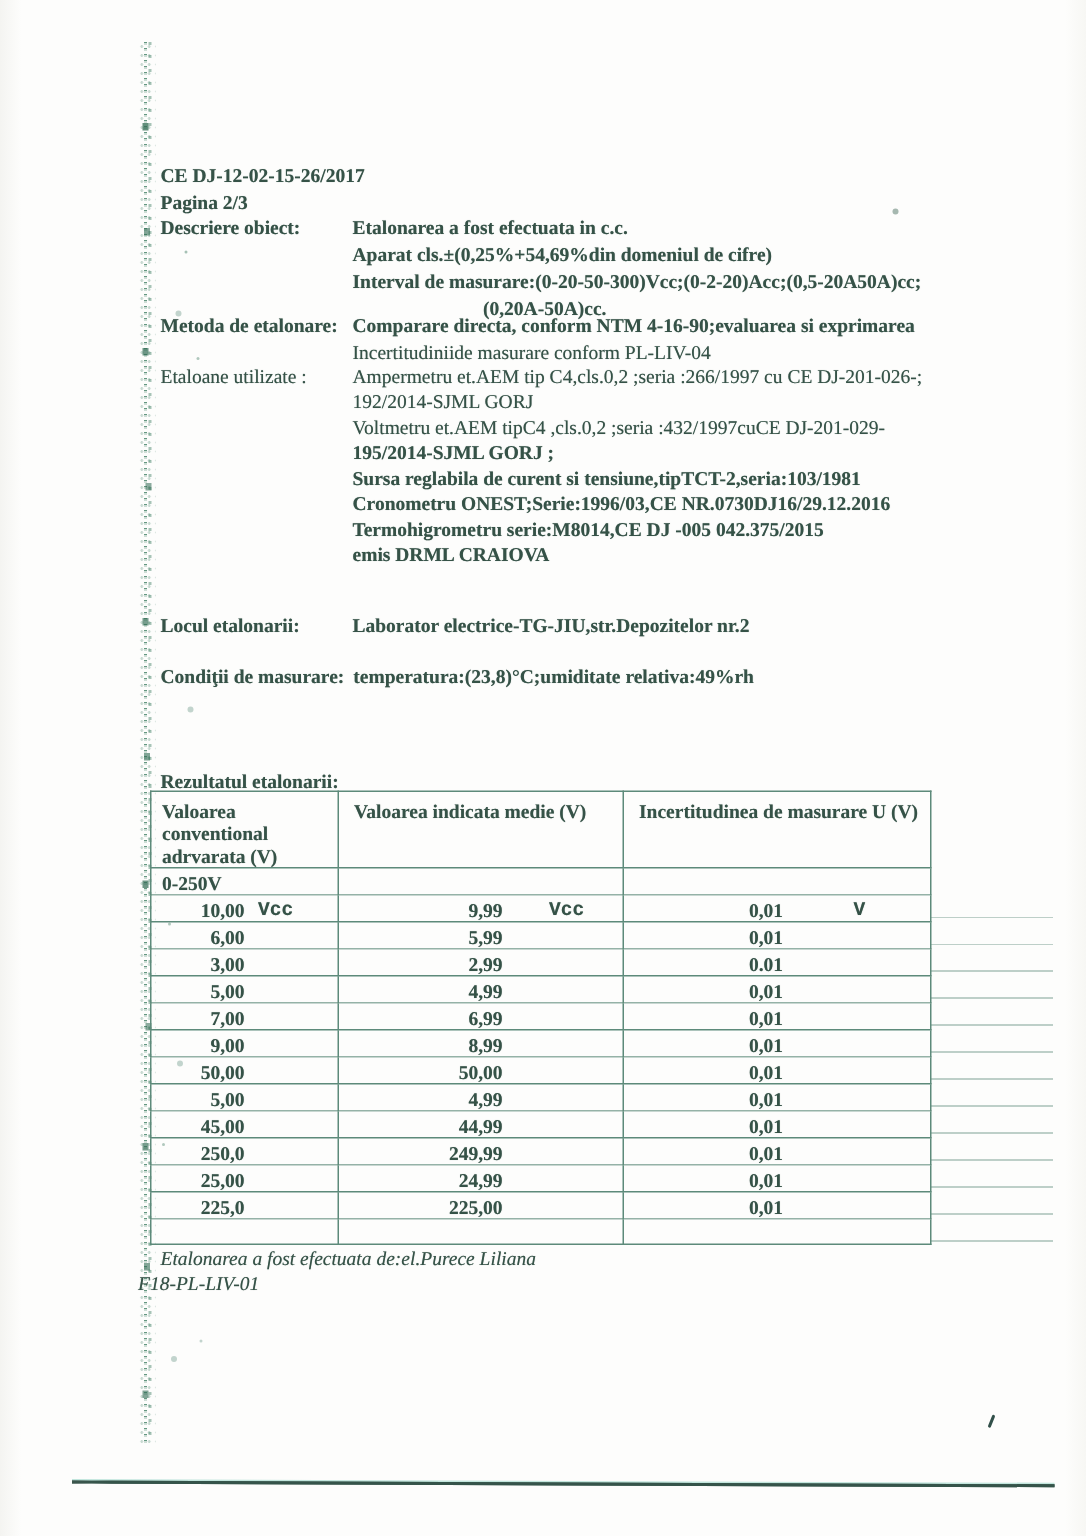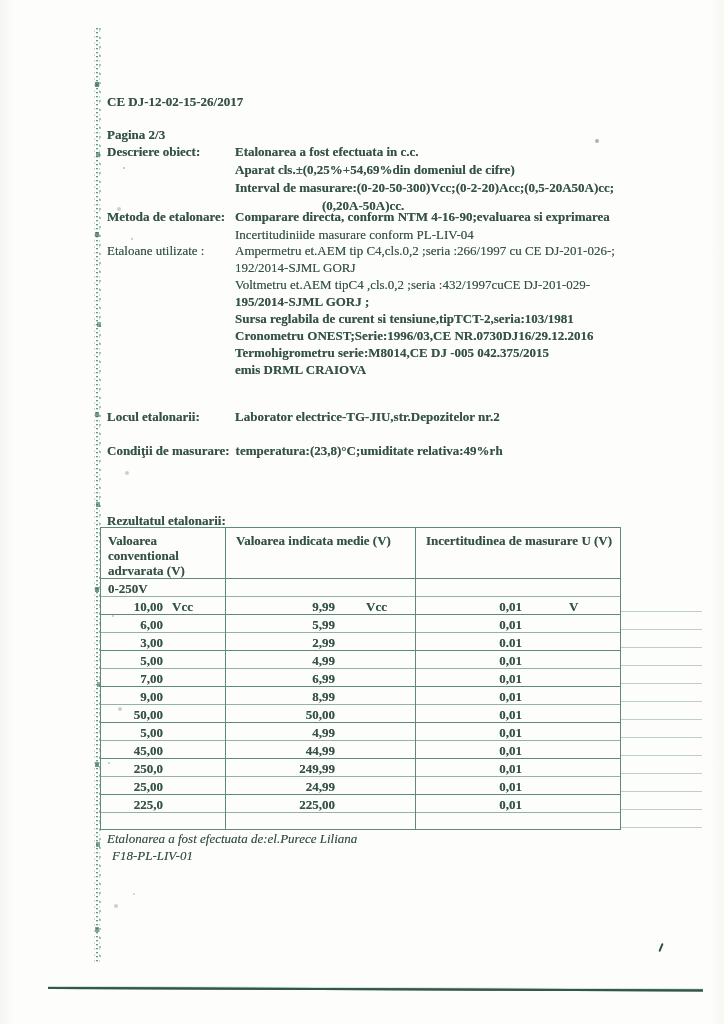--- a/index.html
+++ b/index.html
@@ -77,21 +77,21 @@
   .results tr.hdr td{height:44px;padding-top:5px;}
   .results td.h1{white-space:pre-line;padding-left:7px;margin-left:32px;}
   .results td.h2,.results td.h3{white-space:nowrap;padding-left:10px;margin-top:36px;}
   .results tr.range td{height:14px;padding-left:7px;}
   .results tr.data td{height:14px;text-align:right;white-space:nowrap;}
   .results tr.data td.c1{padding-right:62px;}
   .results tr.data td.c2{padding-right:80px;}
   .results tr.data td.c3{padding-right:98px;}
   .results tr.empty td{height:14px;}
   .results tr:nth-child(even) td{border-bottom-color:rgba(93,138,122,.65);}
-  .unit{position:absolute;top:2px;}
+  .unit{position:absolute;top:2px;font-family:Liberation Mono, monospace;}
   .unit.u1{left:71px;}
   .unit.u2{left:140px;}
   .unit.u3{left:153px;}
   .line-ext{
     position:absolute;left:620px;top:611px;width:82px;height:220px;
     background:repeating-linear-gradient(to bottom, rgba(93,138,122,.4) 0 1px, transparent 1px 18px);
   }
   .bottom-line{
     position:absolute;left:48px;top:987px;width:655px;height:2px;
     background:linear-gradient(to right,#3c564d,#32504626 2%,#35544a 4%,#35544a);
@@ -105,21 +105,21 @@
   }
 </style>
 </head>
 <body>
 
 <div class="page">
 
   <div class="edge-strip"></div>
   <div class="speck-field"></div>
 
-  <div class="t b" style="left:107px;top:94px">CE DJ-12-02-15-26/2017</div>
+  <div class="t b" style="left:107px;top:109px">CE DJ-12-02-15-26/2017</div>
   <div class="t b" style="left:107px;top:127px">Pagina 2/3</div>
 
   <div class="t b" style="left:107px;top:144px">Descriere obiect:</div>
   <div class="t b" style="left:235px;top:144px">Etalonarea a fost efectuata in  c.c.</div>
   <div class="t b" style="left:235px;top:162px">Aparat cls.±(0,25%+54,69%din domeniul de cifre)</div>
   <div class="t b" style="left:235px;top:180px">Interval de masurare:(0-20-50-300)Vcc;(0-2-20)Acc;(0,5-20A50A)cc;</div>
   <div class="t b" style="left:322px;top:198px">(0,20A-50A)cc.</div>
 
   <div class="t b" style="left:107px;top:209px">Metoda de etalonare:</div>
   <div class="t b" style="left:235px;top:209px">Comparare directa, conform NTM 4-16-90;evaluarea si exprimarea</div>
@@ -226,18 +226,18 @@
     <tr class="data empty">
       <td class="c1"></td>
       <td class="c2"></td>
       <td class="c3"></td>
     </tr>
   </tbody>
     </table>
   <div class="line-ext"></div>
 
   <div class="t n i" style="left:107px;top:831px">Etalonarea a fost efectuata de:el.Purece Liliana</div>
-  <div class="t n i" style="left:112px;top:848px">F18-PL-LIV-01</div>
+  <div class="t n i" style="left:92px;top:848px">F18-PL-LIV-01</div>
 
   <div class="bottom-line"></div>
   <div class="tick"></div>
 
 </div>
 
 </body></html>

